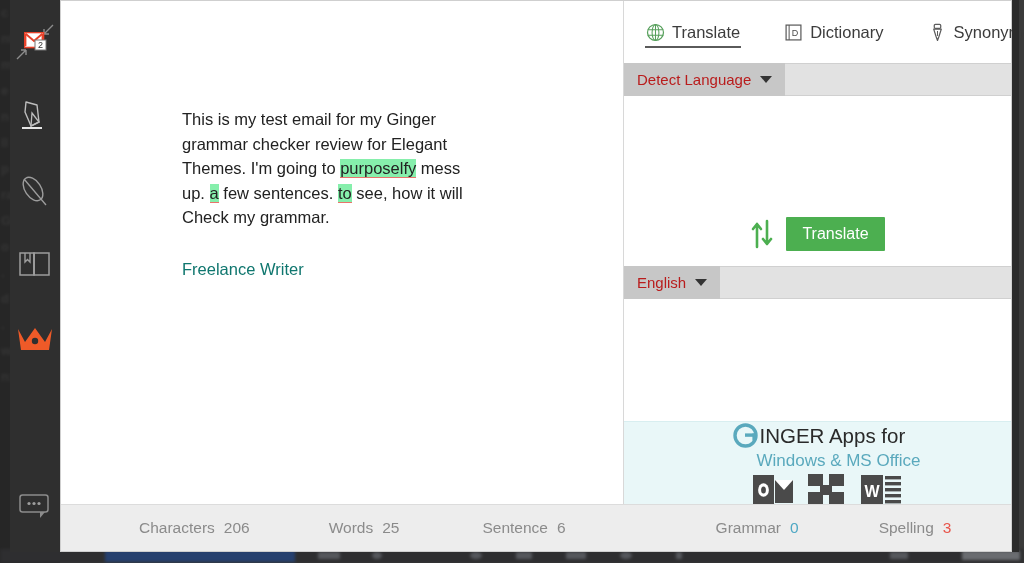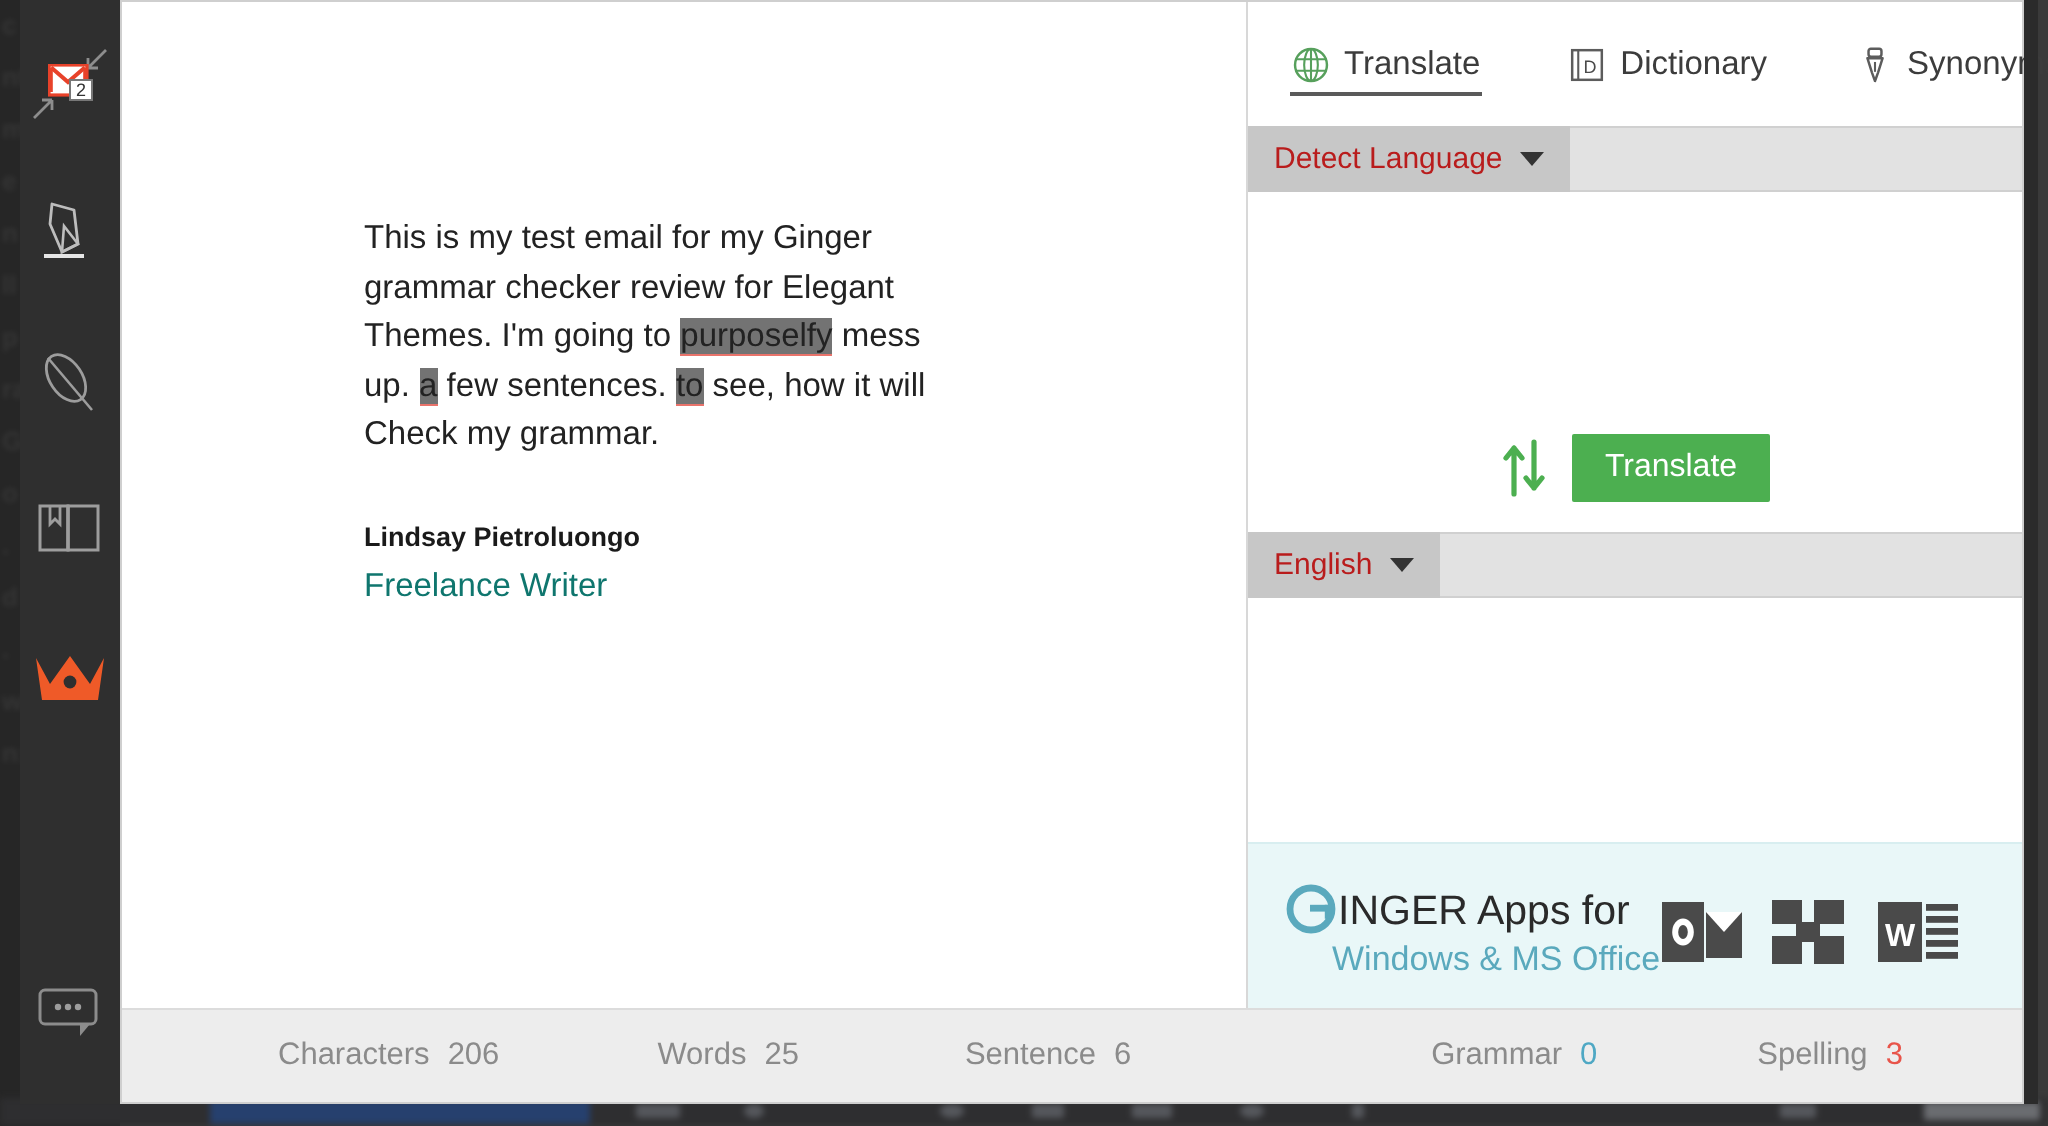--- a/index.html
+++ b/index.html
@@ -47,21 +47,21 @@
   #app-right-edge{position:absolute;left:1012px;top:0;width:7px;height:552px;background:#2b2b2b;}
 
   
   #editor{
     position:absolute;left:0;top:0;width:562px;height:503px;
     background:#fff;box-sizing:border-box;padding:106px 0 0 121px;
   }
   #editor-text{
     width:290px;font-size:16.5px;line-height:24.6px;color:#222;
   }
-  .err-sp{background:#737373;border-bottom:1.5px solid #e9736b;}
+  .err-sp{background:#86efac;border-bottom:1.5px solid #e9736b;}
   #sig{margin-top:27px;}
   #sig-name{font-size:13.5px;font-weight:bold;color:#1a1a1a;line-height:24px;}
   #sig-role{font-size:16.5px;color:#0f766e;line-height:24.6px;}
 
   
   #panel{
     position:absolute;left:562px;top:0;width:388px;height:503px;
     background:#fff;border-left:1px solid #d8d8d8;box-sizing:border-box;
   }
   #tabs{height:62px;display:flex;align-items:center;padding-left:22px;box-sizing:border-box;}
@@ -89,21 +89,21 @@
   #translate-row{height:65px;background:#fff;display:flex;align-items:center;justify-content:center;gap:10px;}
   #swap-icon{width:26px;height:30px;}
   #translate-btn{
     background:#4caf50;color:#fff;font-size:16px;padding:9px 16px;
     border:0;cursor:pointer;line-height:1;border-radius:1px;
   }
   #dst-area{height:122px;background:#fff;}
 
   #promo{
     height:88px;background:#e9f7f8;border-top:1px solid #d8eef0;
-    display:flex;align-items:center;padding-left:18px;box-sizing:border-box;cursor:pointer;
+    display:flex;align-items:center;padding-left:18px;box-sizing:border-box;cursor:pointer;flex-direction:column;
   }
   #promo-text{line-height:1.18;}
   #promo-line1{font-size:20.5px;color:#2a2a2a;white-space:nowrap;}
   #promo-line2{font-size:17px;color:#5aa9bd;white-space:nowrap;margin-top:2px;margin-left:24px;}
   #promo-icons{display:flex;gap:12px;align-items:center;}
   .office-ico{width:42px;height:38px;}
 
   
   #status{
     position:absolute;left:0;top:503px;width:950px;height:47px;
@@ -219,21 +219,20 @@
     </div>
   </div>
 
   <div id="app">
 
     <div id="editor">
       <div id="editor-text">
         <span>This is my test email for my Ginger grammar checker review for Elegant Themes. I'm going to </span><span class="err-sp">purposelfy</span><span> mess up. </span><span class="err-sp">a</span><span> few sentences. </span><span class="err-sp">to</span><span> see, how it will Check my grammar.</span>
       </div>
       <div id="sig">
-        <div id="sig-name">Lindsay Pietroluongo</div>
         <div id="sig-role">Freelance Writer</div>
       </div>
     </div>
 
     <div id="panel">
 
       <div id="tabs">
 
         <div class="tab active">
           <svg class="tab-ico" viewBox="0 0 20 20">

